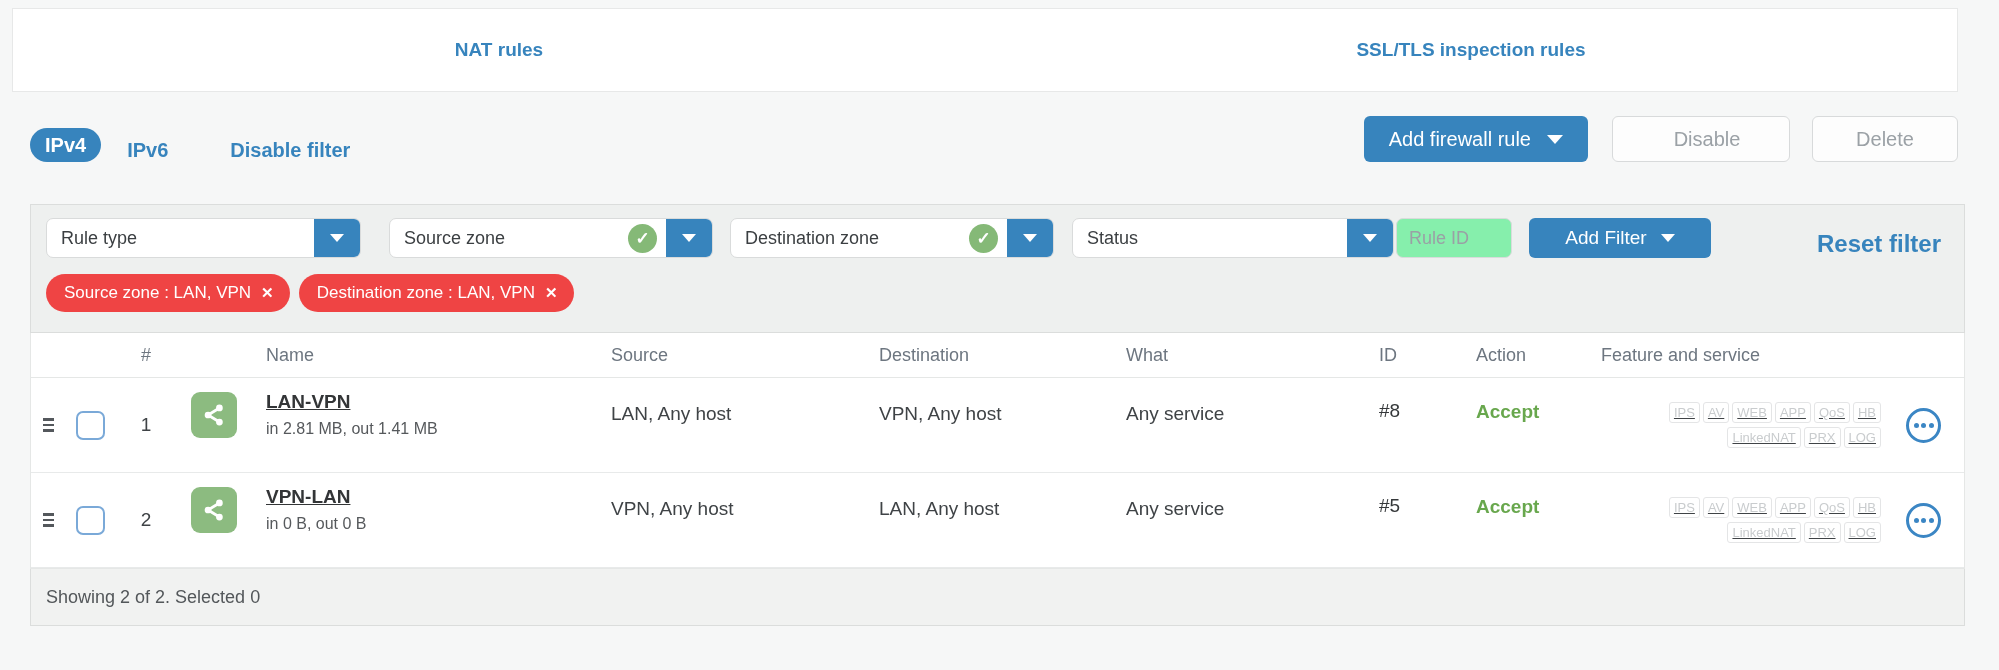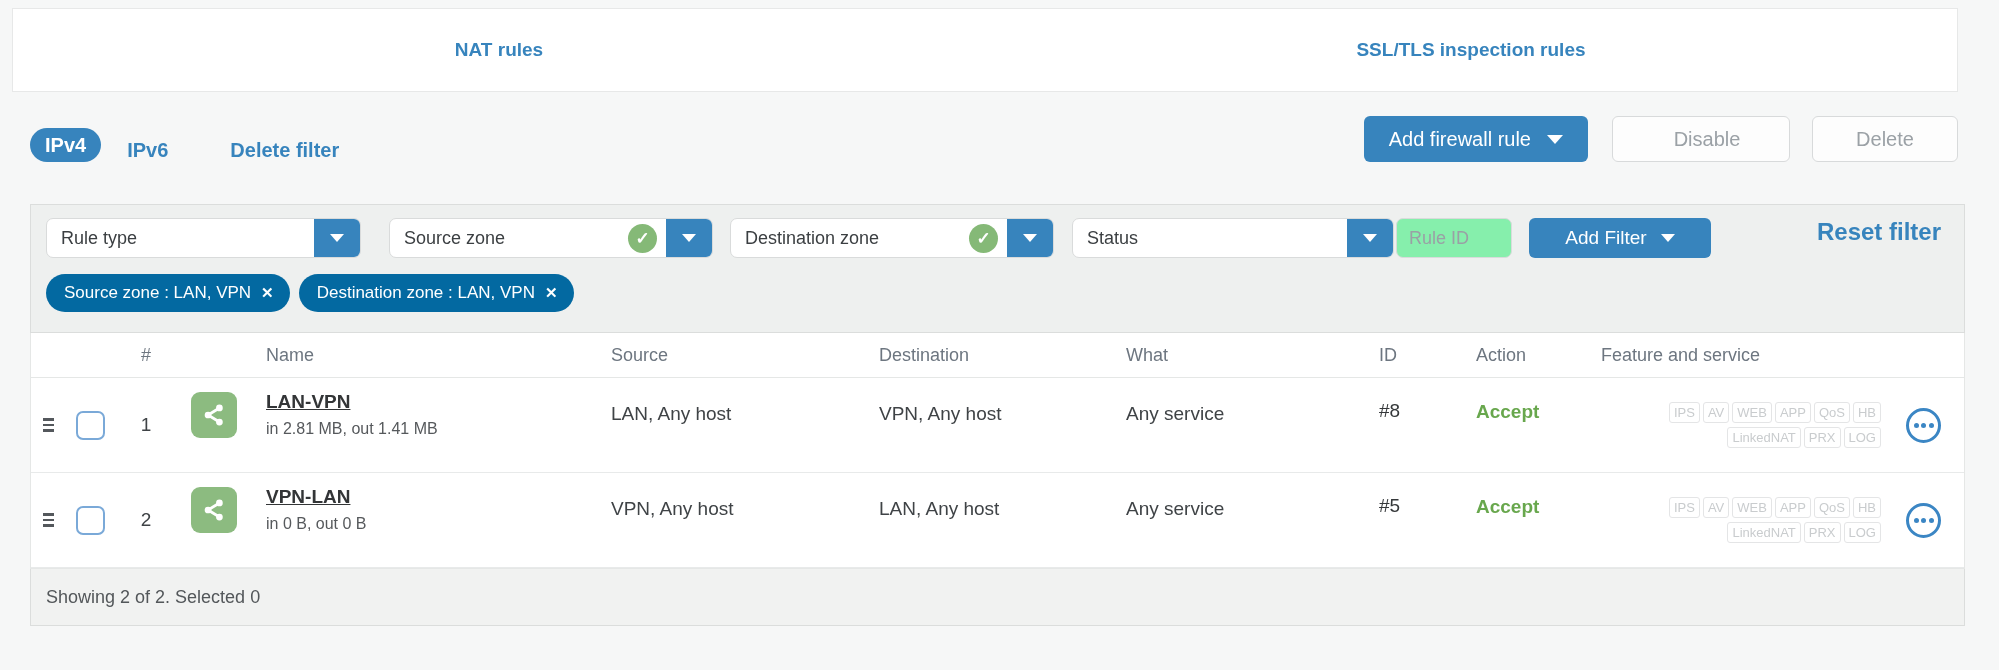--- a/index.html
+++ b/index.html
@@ -74,21 +74,21 @@
     border-right:8px solid transparent;
     border-top:9px solid #ffffff;
   }
   
   .content { margin:42px 0 0 30px; width:1935px; }
   .filter-panel {
     background:#eef0ef;
     border:1px solid #dbdddc;
     padding:13px 15px 20px 15px;
   }
-  .filter-row { display:flex; align-items:flex-start; }
+  .filter-row { display:flex; align-items:flex-end; }
   .dropdown {
     height:40px; background:#ffffff;
     border:1px solid #d9dbdb; border-radius:7px;
     display:flex; align-items:center;
     overflow:hidden; cursor:pointer;
   }
   .dd-ruletype { width:315px; margin-right:28px; }
   .dd-source   { width:324px; margin-right:17px; }
   .dd-dest     { width:324px; margin-right:18px; }
   .dd-status   { width:322px; margin-right:2px; }
@@ -115,21 +115,21 @@
     font-family:Liberation Sans, sans-serif;
   }
   .rule-id-input::placeholder { color:#9aa0a5; }
   .btn-addfilter { width:182px; height:40px; margin-left:17px; font-size:19px; }
   .btn-addfilter .chevron-down-icon { border-left-width:7px; border-right-width:7px; border-top-width:8px; margin-left:14px; }
   .reset-link { margin-left:auto; margin-right:8px; font-size:24px; }
   
   .chips-row { margin-top:16px; display:flex; }
   .chip {
     height:38px; border-radius:19px;
-    background:#0369a1; color:#ffffff;
+    background:#ef4444; color:#ffffff;
     display:flex; align-items:center;
     padding:0 16px 0 18px;
     font-size:17px;
     margin-right:9px;
   }
   .chip-x {
     margin-left:10px; cursor:pointer;
     display:flex; align-items:center;
   }
   .chip-x::after { content:"✕"; font-size:15px; font-weight:bold; color:#ffffff; }
@@ -183,20 +183,21 @@
   .c-source { padding-left:20px; }
   .c-dest { padding-left:13px; }
   .c-what { padding-left:15px; }
   .c-id { padding-left:18px; padding-top:22px; color:#35383a; }
   .c-action { padding-left:30px; padding-top:23px; font-weight:bold; color:#68a74d; }
   .feature-cell { padding-left:20px; display:flex; justify-content:flex-end; }
   .badges {
     width:245px;
     display:flex; flex-wrap:wrap; justify-content:flex-end;
     gap:4px 3px;
+    text-decoration:underline;
   }
   .badge {
     border:1.5px solid #e4e5e6; border-radius:3px;
     color:#c9ccce; font-size:13px; line-height:19px;
     padding:0 4px; white-space:nowrap;
   }
   .menu-icon {
     justify-self:center;
     width:35px; height:35px; border-radius:50%;
     border:3.5px solid #3b86c4;
@@ -217,21 +218,21 @@
 <body>
 
 <div class="tabbar">
   <div class="tab">NAT rules</div>
   <div class="tab">SSL/TLS inspection rules</div>
 </div>
 
 <div class="toolbar">
   <div class="pill">IPv4</div>
   <div class="ip-link">IPv6</div>
-  <div class="text-link">Delete filter</div>
+  <div class="text-link">Disable filter</div>
   <div class="toolbar-spacer"></div>
   <div class="btn btn-primary">
     <span>Add firewall rule</span>
     <span class="chevron-down-icon"></span>
   </div>
   <div class="btn btn-ghost btn-disable">Disable</div>
   <div class="btn btn-ghost btn-delete">Delete</div>
 </div>
 
 <div class="content">

